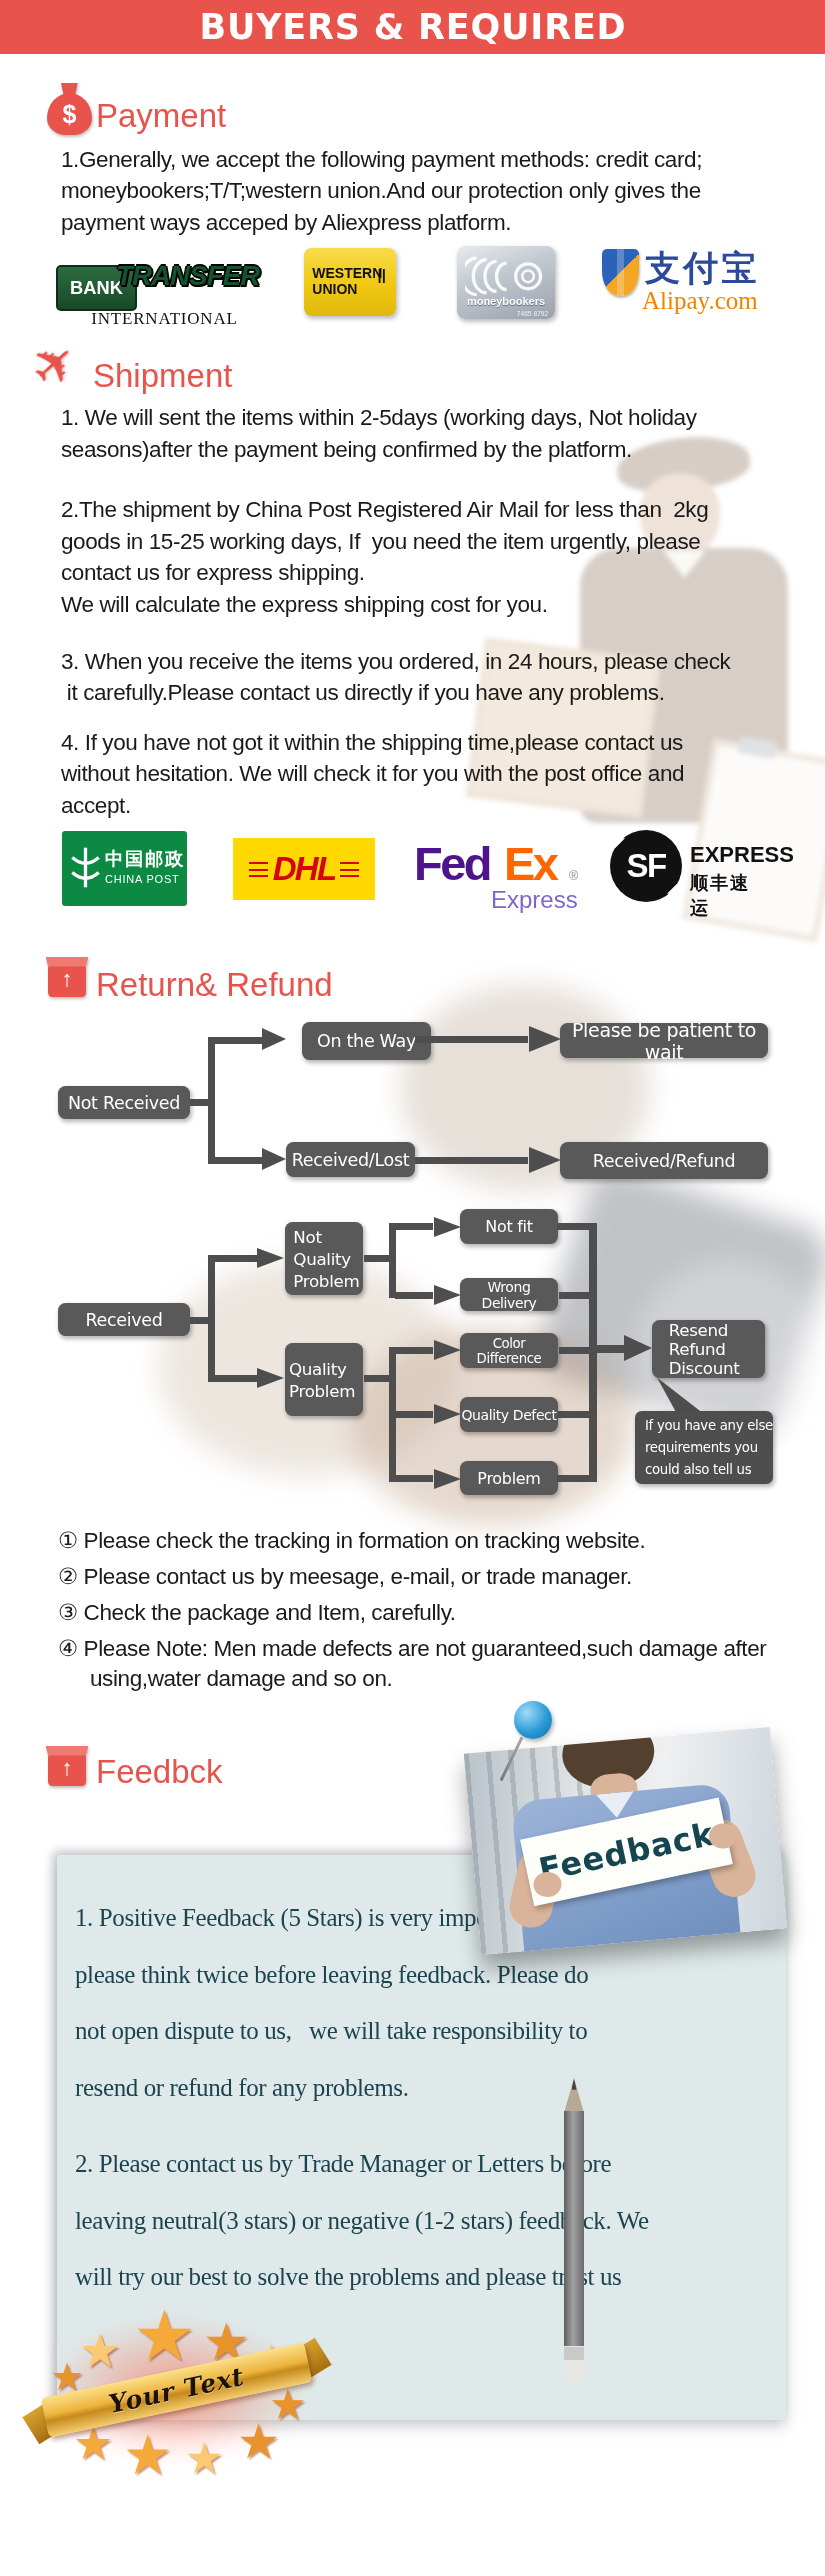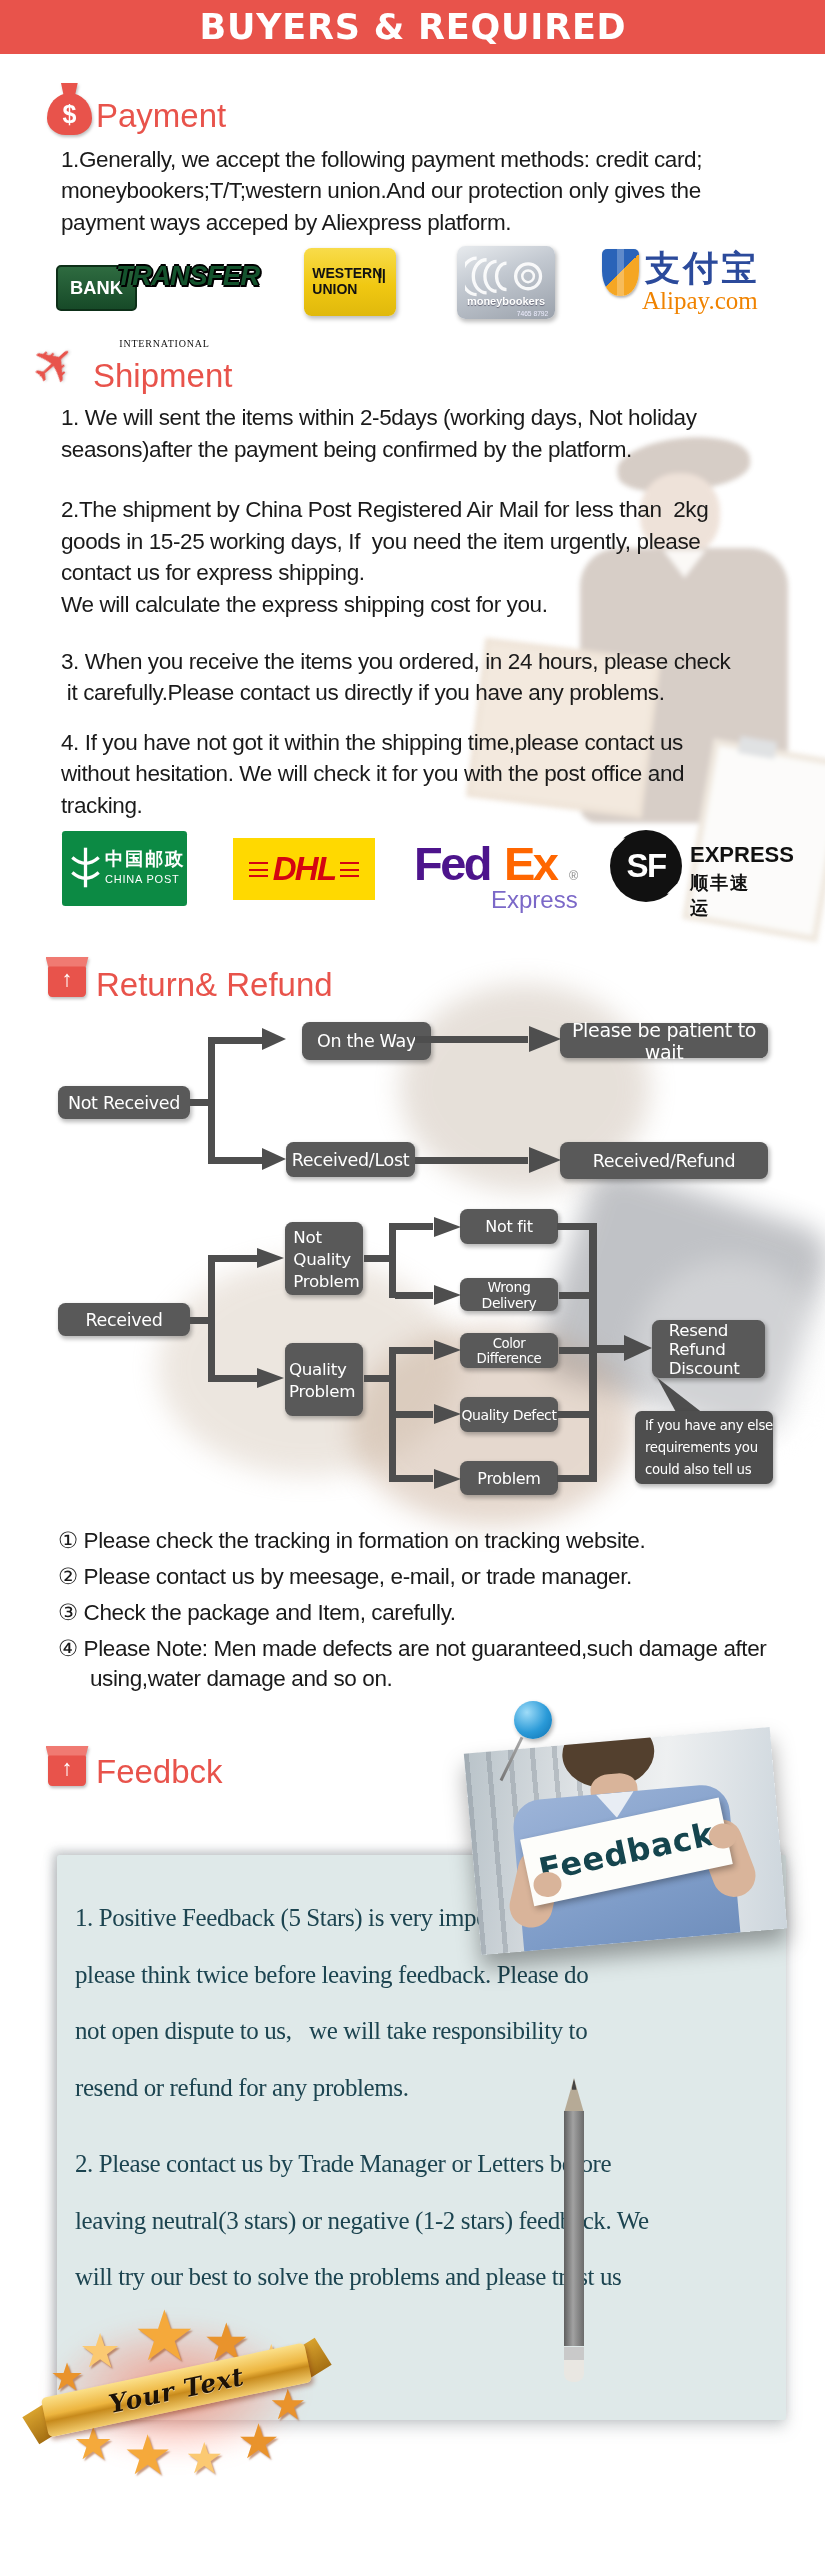--- a/index.html
+++ b/index.html
@@ -27,21 +27,21 @@
   .wu .bars{position:absolute;right:10px;top:18.3px;color:#111;font-weight:bold;font-size:15px;}
   .mb{position:absolute;left:457px;top:246px;width:98px;height:73px;border-radius:8.3px;background:linear-gradient(160deg,#e8ebee 0%,#c3c9d1 40%,#9aa1ab 100%);box-shadow:1.7px 2.5px 4.2px rgba(0,0,0,.25);}
   .mb .nm{position:absolute;left:0;bottom:11.7px;width:100%;text-align:center;color:#fff;font-weight:bold;font-size:11px;text-shadow:0 0.8px 0.8px #667;}
   .mb .dg{position:absolute;right:6.7px;bottom:2.5px;color:#eef;font-size:6.7px;}
   .shield{position:absolute;left:602px;top:249px;width:37px;height:47px;background:linear-gradient(135deg,#2a63b8 0 50%,#f5a623 50% 100%);border-radius:5px 5px 16.7px 16.7px / 5px 5px 25px 25px;box-shadow:0.8px 1.7px 2.5px rgba(0,0,0,.3);}
   .shield:before{content:"";position:absolute;left:15px;top:0;width:6.7px;height:47px;background:rgba(255,255,255,.25);}
   .alicn{position:absolute;left:645px;top:245px;font-size:35px;font-weight:bold;color:#2b4a9b;letter-spacing:3.3px;}
   .alisite{position:absolute;left:642px;top:287px;font-size:25px;color:#f08300;font-family:"Liberation Serif",serif;}
   .bank-green{position:absolute;left:56px;top:265px;width:77px;height:42px;background:linear-gradient(180deg,#2e6b40,#174a28);border:2.5px solid #0d2f18;border-radius:5px;display:flex;align-items:center;justify-content:center;color:#fff;font-weight:bold;font-size:18.3px;letter-spacing:0;}
   .bank-transfer{position:absolute;left:116px;top:260px;font-size:27.5px;font-weight:bold;font-style:italic;color:#14532d;letter-spacing:-0.8px;text-shadow:-1.7px 0 #000,1.7px 0 #000,0 -1.7px #000,0 1.7px #000,1.7px 1.7px #000;}
-  .bank-int{position:absolute;left:83px;top:309px;width:163px;text-align:center;font-family:"Liberation Serif",serif;font-size:10px;letter-spacing:0.8px;color:#111;margin-top:29px;}
+  .bank-int{position:absolute;left:83px;top:309px;width:163px;text-align:center;font-family:"Liberation Serif",serif;font-size:17px;letter-spacing:0.8px;color:#111;}
   
   .cpost{position:absolute;left:62px;top:831px;width:125px;height:75px;background:#0c8a44;border-radius:3.3px;}
   .cpost .cn{position:absolute;left:43px;top:15px;color:#fff;font-weight:bold;font-size:18.3px;letter-spacing:1.7px;}
   .cpost .en{position:absolute;left:43px;top:42px;color:#fff;font-size:11px;letter-spacing:0.8px;}
   .dhl{position:absolute;left:233px;top:838px;width:142px;height:62px;background:#ffd900;display:flex;align-items:center;justify-content:center;}
   .dhl .w{color:#d40511;font-weight:bold;font-style:italic;font-size:33px;letter-spacing:-1.7px;}
   .dhl .s{width:18.3px;height:15px;background:repeating-linear-gradient(180deg,#d40511 0 2.5px,transparent 2.5px 6.7px);margin:0 5px;}
   .fedex{position:absolute;left:414px;top:836px;width:177px;height:79px;text-decoration:underline;}
   .fedex .fed{position:absolute;left:0;top:0;font-size:47px;font-weight:bold;color:#4d148c;letter-spacing:-2.5px;}
   .fedex .ex{position:absolute;left:90px;top:0;font-size:47px;font-weight:bold;color:#ff6600;letter-spacing:-2.5px;}
@@ -158,21 +158,21 @@
   <div class="bl" style="left:61px;top:405px;">1. We will sent the items within 2-5days (working days, Not holiday</div>
   <div class="bl" style="left:61px;top:437px;">seasons)after the payment being confirmed by the platform.</div>
   <div class="bl" style="left:61px;top:497px;">2.The shipment by China Post Registered Air Mail for less than  2kg</div>
   <div class="bl" style="left:61px;top:529px;">goods in 15-25 working days, If  you need the item urgently, please</div>
   <div class="bl" style="left:61px;top:560px;text-align:right;">contact us for express shipping.</div>
   <div class="bl" style="left:61px;top:592px;">We will calculate the express shipping cost for you.</div>
   <div class="bl" style="left:61px;top:649px;">3. When you receive the items you ordered, in 24 hours, please check</div>
   <div class="bl" style="left:61px;top:680px;"> it carefully.Please contact us directly if you have any problems.</div>
   <div class="bl" style="left:61px;top:730px;">4. If you have not got it within the shipping time,please contact us</div>
   <div class="bl" style="left:61px;top:761px;">without hesitation. We will check it for you with the post office and</div>
-  <div class="bl" style="left:61px;top:793px;">tracking.</div>
+  <div class="bl" style="left:61px;top:793px;">accept.</div>
 
   <div class="cpost">
     <svg width="33" height="47" style="position:absolute;left:6.7px;top:13.3px;" viewBox="0 0 40 56">
       <g stroke="#fff" stroke-width="4" fill="none">
         <path d="M20,4 v48"></path>
         <path d="M4,16 q16,14 32,0"></path>
         <path d="M4,34 q16,14 32,0"></path>
       </g>
     </svg>
     <div class="cn">中国邮政</div>

